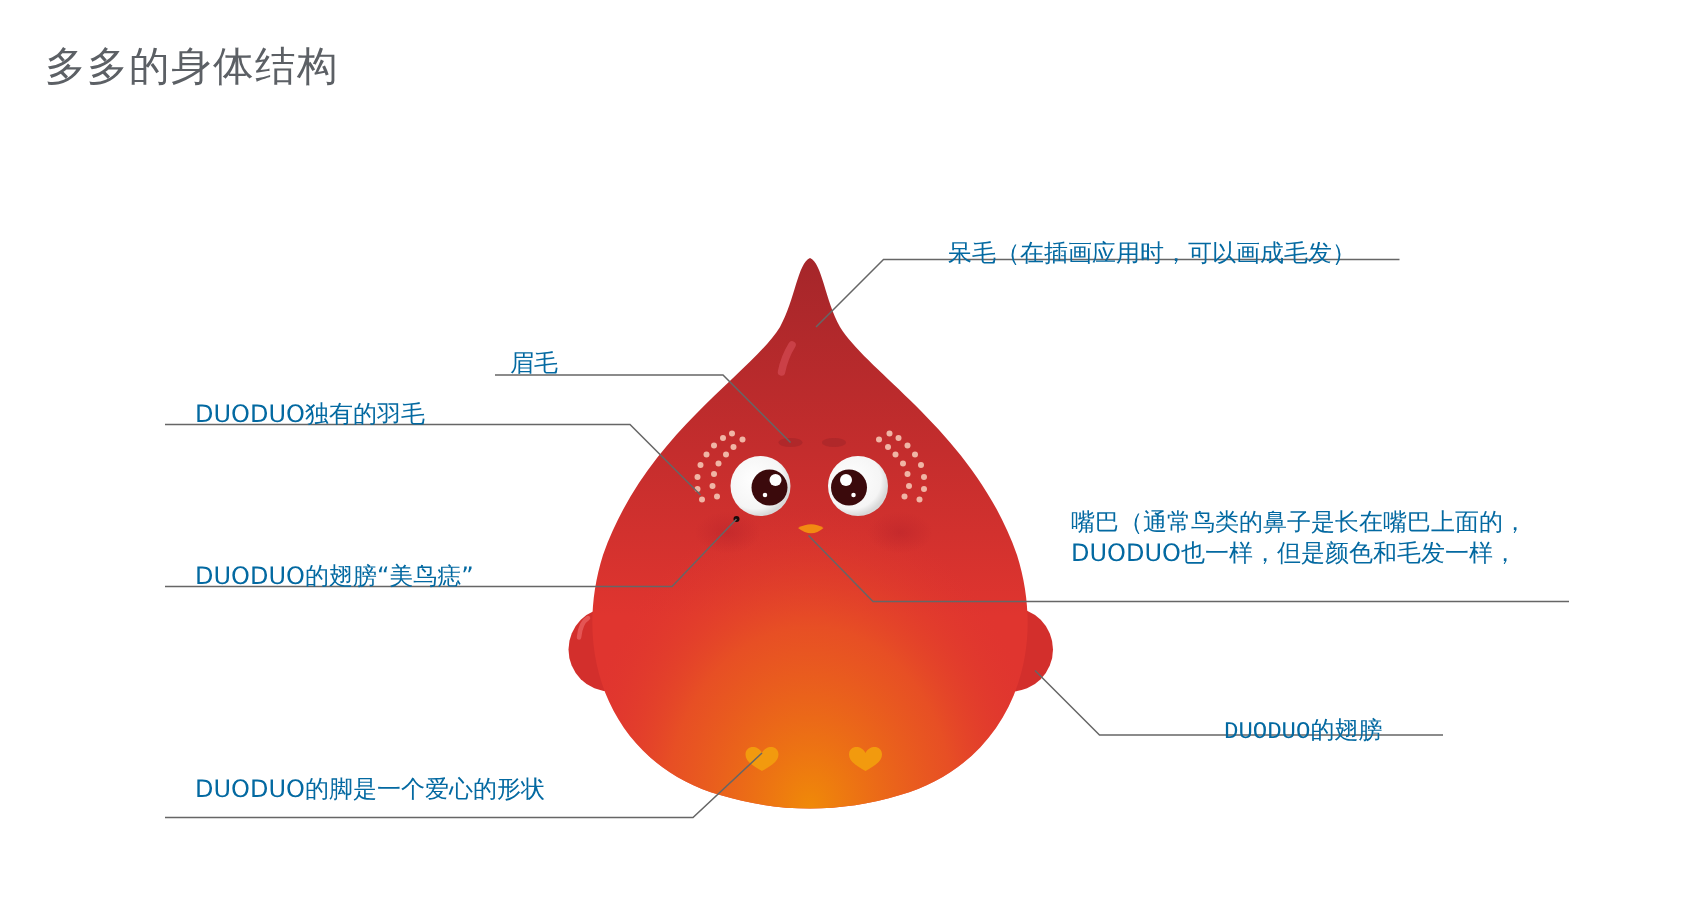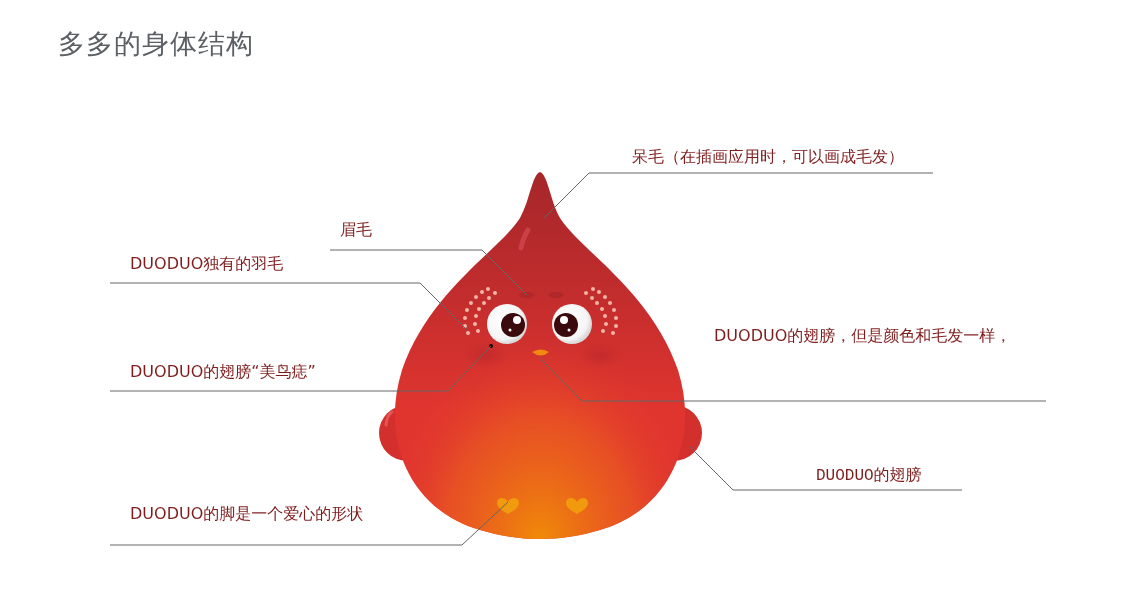--- a/index.html
+++ b/index.html
@@ -1,20 +1,20 @@
 <!DOCTYPE html>
 <html><head>
   <meta charset="utf-8">
   <style>
     html, body { margin: 0; padding: 0; background: #ffffff; }
     body { width: 1121px; height: 604px; position: relative; overflow: hidden;
            font-family: "DejaVu Sans", "Liberation Sans", sans-serif; color: #555a5e; }
     .title { position: absolute; left: 30px; top: 26px; font-size: 27px; color: #5c6065;
-             letter-spacing: 1px; font-weight: 300; margin-left: 28px; }
-    .label { position: absolute; font-size: 16px; color: #7f1d1d; white-space: nowrap; }
+             letter-spacing: 1px; font-weight: 300; }
+    .label { position: absolute; font-size: 16px; color: #0369a1; white-space: nowrap; margin-top: 12px; }
     .label.multi { line-height: 21px; white-space: normal; }
     .label.multi div { white-space: nowrap; }
     svg.art { position: absolute; left: 0; top: 0; }
   </style>
 </head>
 <body>
 
 <div class="title">多多的身体结构</div>
 
 <svg class="art" width="1121" height="604" viewBox="0 0 1121 604">
@@ -144,16 +144,17 @@
     <polyline points="962,490 733,490 690,447"></polyline>
     <polyline points="110,545 462,545 508,502"></polyline>
   </g>
 </svg>
 
 <div class="label" style="left:632px; top:147px;">呆毛（在插画应用时，可以画成毛发）</div>
 <div class="label" style="left:340px; top:220px;">眉毛</div>
 <div class="label" style="left:130px; top:254px;">DUODUO独有的羽毛</div>
 <div class="label" style="left:130px; top:362px;">DUODUO的翅膀“美鸟痣”</div>
 <div class="label multi" style="left:714px; top:325px;">
-  <div>DUODUO的翅膀，但是颜色和毛发一样，</div>
+  <div>嘴巴（通常鸟类的鼻子是长在嘴巴上面的，</div>
+  <div>DUODUO也一样，但是颜色和毛发一样，</div>
 </div>
 <div class="label" style="left:816px; top:465px;font-family:Liberation Mono, monospace;">DUODUO的翅膀</div>
 <div class="label" style="left:130px; top:504px;">DUODUO的脚是一个爱心的形状</div>
 
 </body></html>

